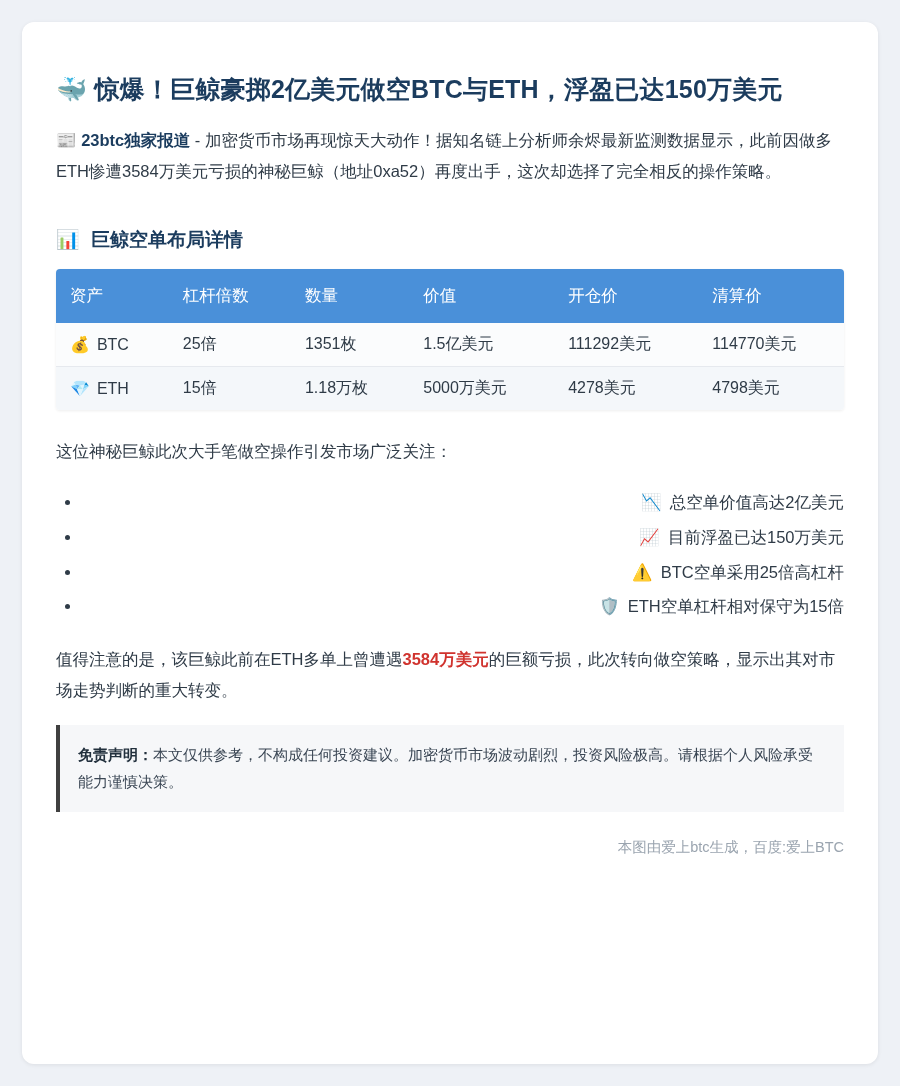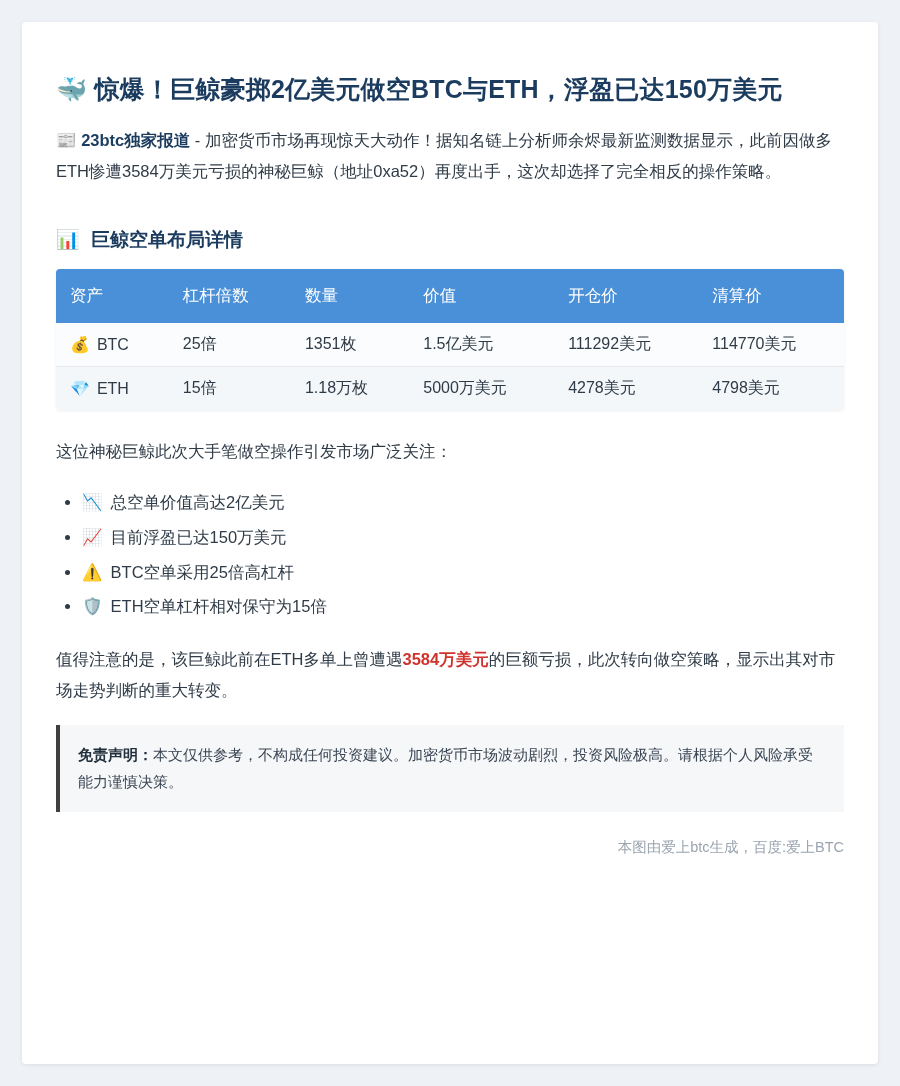--- a/index.html
+++ b/index.html
@@ -9,21 +9,21 @@
     font-family: "Liberation Sans", "DejaVu Sans", sans-serif;
   }
   body {
     width: 900px;
     min-height: 1086px;
     box-sizing: border-box;
     padding: 22px 22px;
   }
   .card {
     background: #ffffff;
-    border-radius: 4px;
+    border-radius: 12px;
     box-shadow: 0 1px 4px rgba(0,0,0,0.08);
     padding: 28px 34px 30px 34px;
     box-sizing: border-box;
     width: 856px;
     min-height: 1042px;
   }
   h1.title {
     font-size: 25px;
     line-height: 1.4;
     color: #1b3c5e;
@@ -77,20 +77,21 @@
   .asset-cell .ico { margin-right: 7px; }
   p.para {
     font-size: 16.5px;
     line-height: 1.9;
     color: #2f3b47;
     margin: 0 0 18px 0;
   }
   ul.bullets {
     margin: 0 0 20px 0;
     padding-left: 26px;
+    text-align: right;
   }
   ul.bullets li {
     font-size: 16.5px;
     line-height: 2.1;
     color: #2f3b47;
   }
   ul.bullets li .ico { margin-right: 8px; }
   .hl-red { color: #d0332e; font-weight: bold; }
   .analyst {
     font-size: 16.5px;

